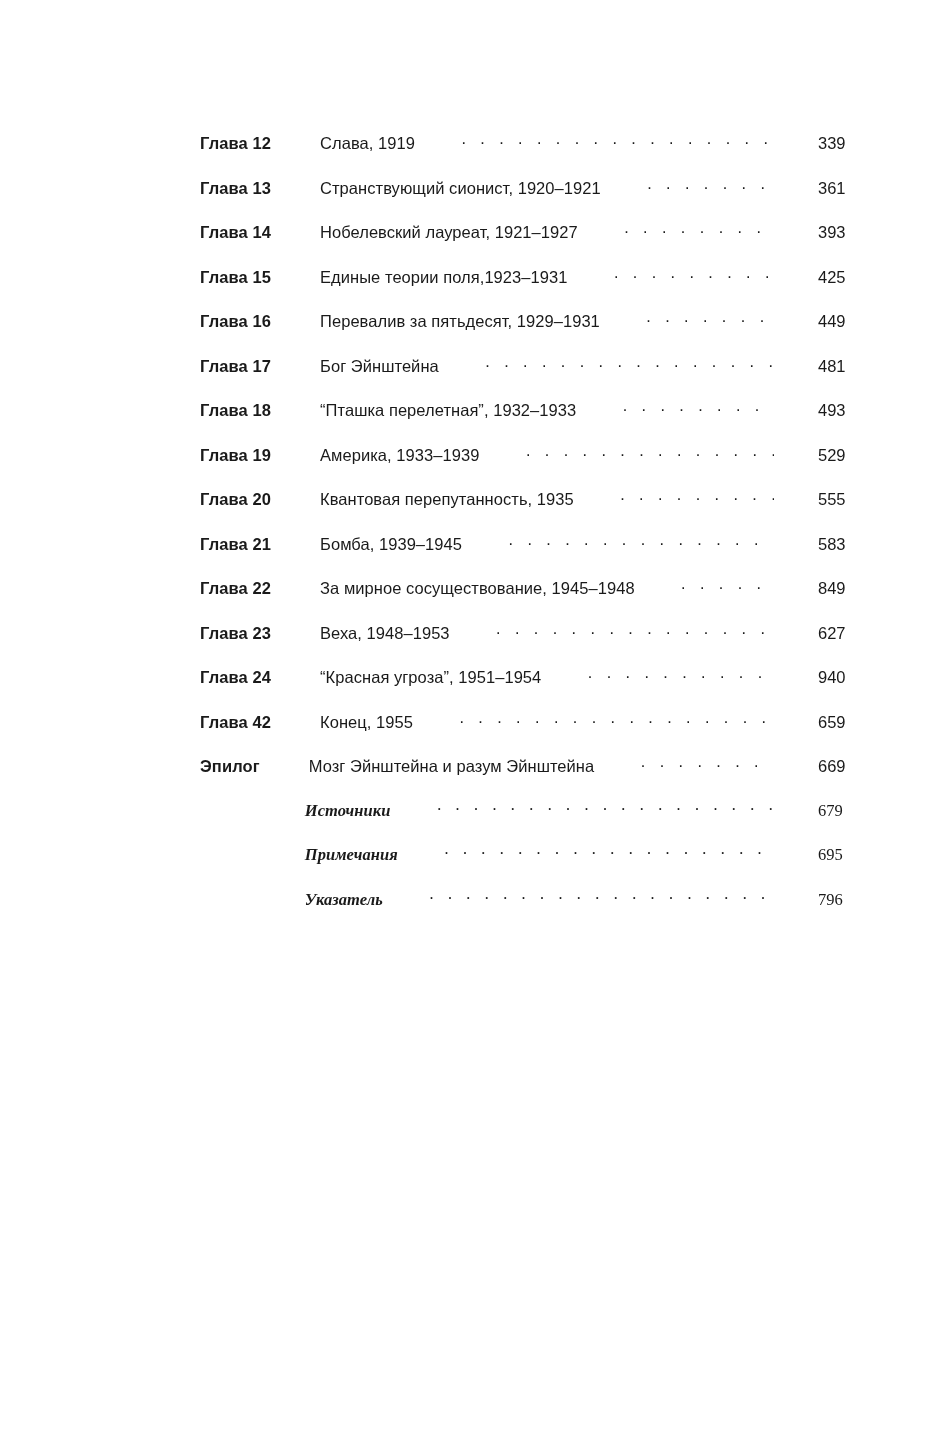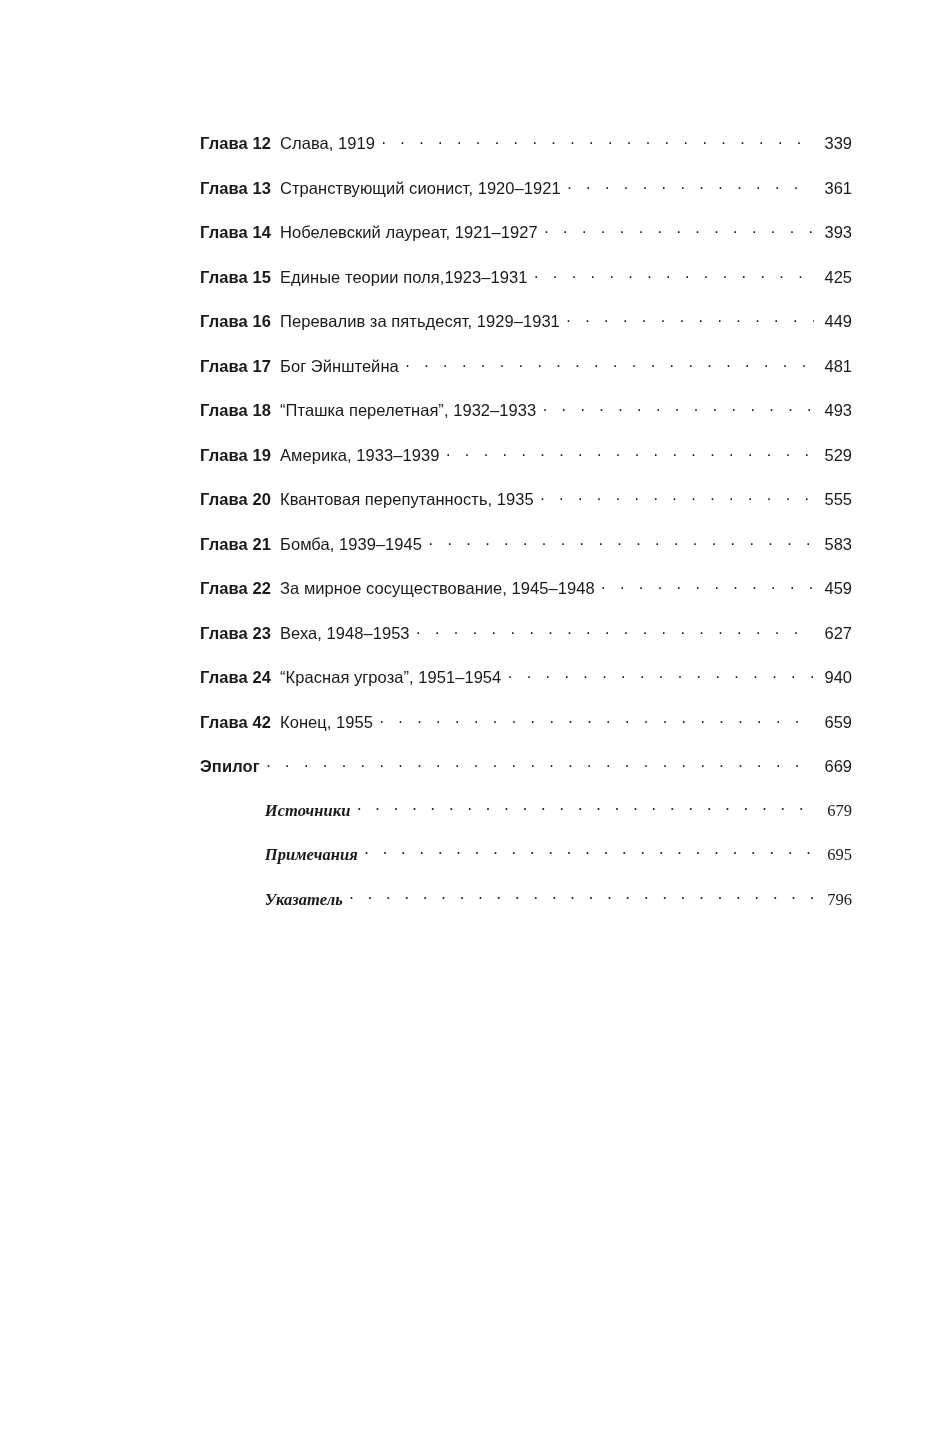--- a/index.html
+++ b/index.html
@@ -30,20 +30,21 @@
     top: 133px;
     width: 652px;
   }
   .toc-row {
     display: flex;
     align-items: baseline;
     width: 100%;
     margin-bottom: 24.5px;
     font-size: 16.5px;
     line-height: 20px;
+    gap: 40px;
   }
   .toc-label {
     flex: 0 0 auto;
     font-weight: bold;
     white-space: nowrap;
     letter-spacing: 0.1px;
   }
   .toc-title {
     flex: 0 1 auto;
     white-space: nowrap;
@@ -56,21 +57,21 @@
     white-space: nowrap;
     margin: 0 4px 0 6px;
     position: relative;
     top: -1px;
     color: #1a1a1a;
     letter-spacing: 4.4px;
     font-size: 16.5px;
   }
   .toc-page {
     flex: 0 0 auto;
-    text-align: right;
+    text-align: left;
     min-width: 34px;
     white-space: nowrap;
   }
   
   .toc-row.back .toc-label {
     font-weight: bold;
     visibility: hidden;
   }
   .toc-row.back .toc-title {
     font-style: italic;
@@ -143,21 +144,21 @@
       <div class="toc-row">
         <span class="toc-label">Глава 21</span>
         <span class="toc-title">Бомба, 1939–1945</span>
         <span class="toc-dots">· · · · · · · · · · · · · · · · · · · · · · · · · · · · · · · · · · · · · · · · · · · · · · · · · · · · · · · · · · · · · · · · · · · · · · · · · · · · · · · · · · · · · · · · · · · · · · · · · · · ·</span>
         <span class="toc-page">583</span>
       </div>
       <div class="toc-row">
         <span class="toc-label">Глава 22</span>
         <span class="toc-title">За мирное сосуществование, 1945–1948</span>
         <span class="toc-dots">· · · · · · · · · · · · · · · · · · · · · · · · · · · · · · · · · · · · · · · · · · · · · · · · · · · · · · · · · · · · · · · · · · · · · · · · · · · · · · · · · · · · · · · · · · · · · · · · · · · ·</span>
-        <span class="toc-page">459</span>
+        <span class="toc-page">849</span>
       </div>
       <div class="toc-row">
         <span class="toc-label">Глава 23</span>
         <span class="toc-title">Веха, 1948–1953</span>
         <span class="toc-dots">· · · · · · · · · · · · · · · · · · · · · · · · · · · · · · · · · · · · · · · · · · · · · · · · · · · · · · · · · · · · · · · · · · · · · · · · · · · · · · · · · · · · · · · · · · · · · · · · · · · ·</span>
         <span class="toc-page">627</span>
       </div>
       <div class="toc-row">
         <span class="toc-label">Глава 24</span>
         <span class="toc-title">“Красная угроза”, 1951–1954</span>
@@ -165,20 +166,21 @@
         <span class="toc-page">940</span>
       </div>
       <div class="toc-row">
         <span class="toc-label">Глава 42</span>
         <span class="toc-title">Конец, 1955</span>
         <span class="toc-dots">· · · · · · · · · · · · · · · · · · · · · · · · · · · · · · · · · · · · · · · · · · · · · · · · · · · · · · · · · · · · · · · · · · · · · · · · · · · · · · · · · · · · · · · · · · · · · · · · · · · ·</span>
         <span class="toc-page">659</span>
       </div>
       <div class="toc-row">
         <span class="toc-label">Эпилог</span>
+        <span class="toc-title">Мозг Эйнштейна и разум Эйнштейна</span>
         <span class="toc-dots">· · · · · · · · · · · · · · · · · · · · · · · · · · · · · · · · · · · · · · · · · · · · · · · · · · · · · · · · · · · · · · · · · · · · · · · · · · · · · · · · · · · · · · · · · · · · · · · · · · · ·</span>
         <span class="toc-page">669</span>
       </div>
       <div class="toc-row back">
         <span class="toc-label">Эпилог</span>
         <span class="toc-title">Источники</span>
         <span class="toc-dots">· · · · · · · · · · · · · · · · · · · · · · · · · · · · · · · · · · · · · · · · · · · · · · · · · · · · · · · · · · · · · · · · · · · · · · · · · · · · · · · · · · · · · · · · · · · · · · · · · · · ·</span>
         <span class="toc-page">679</span>
       </div>
       <div class="toc-row back">

